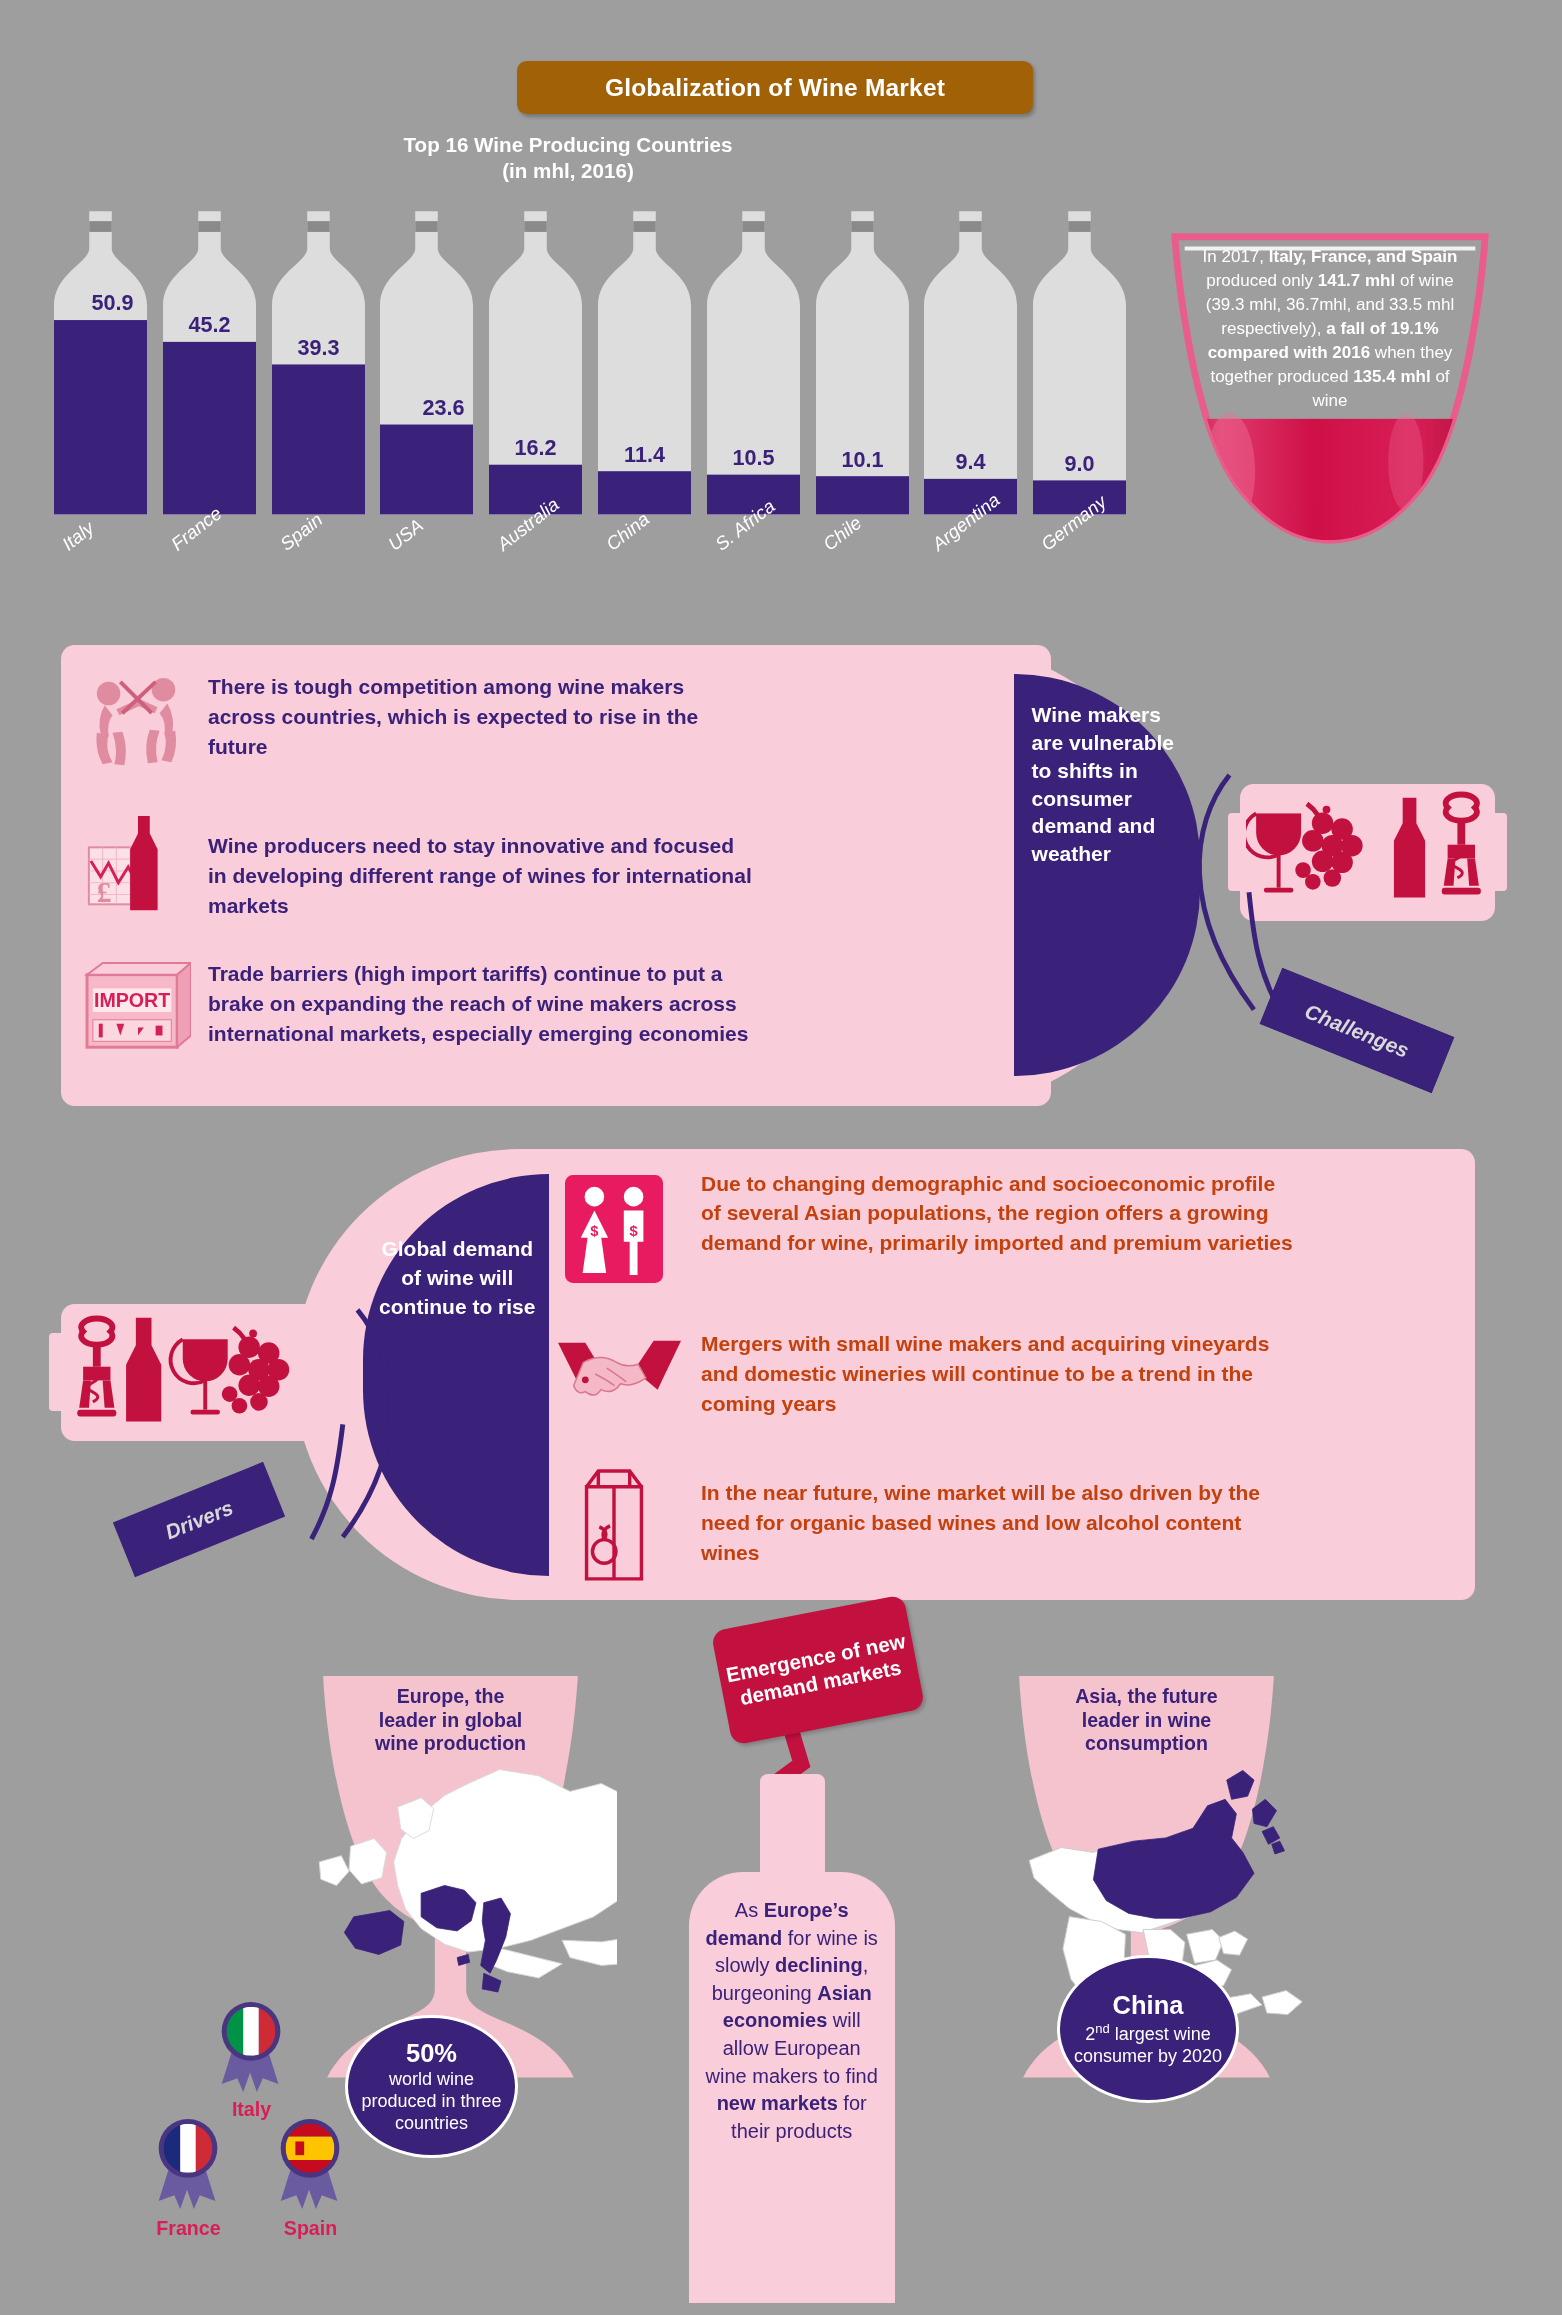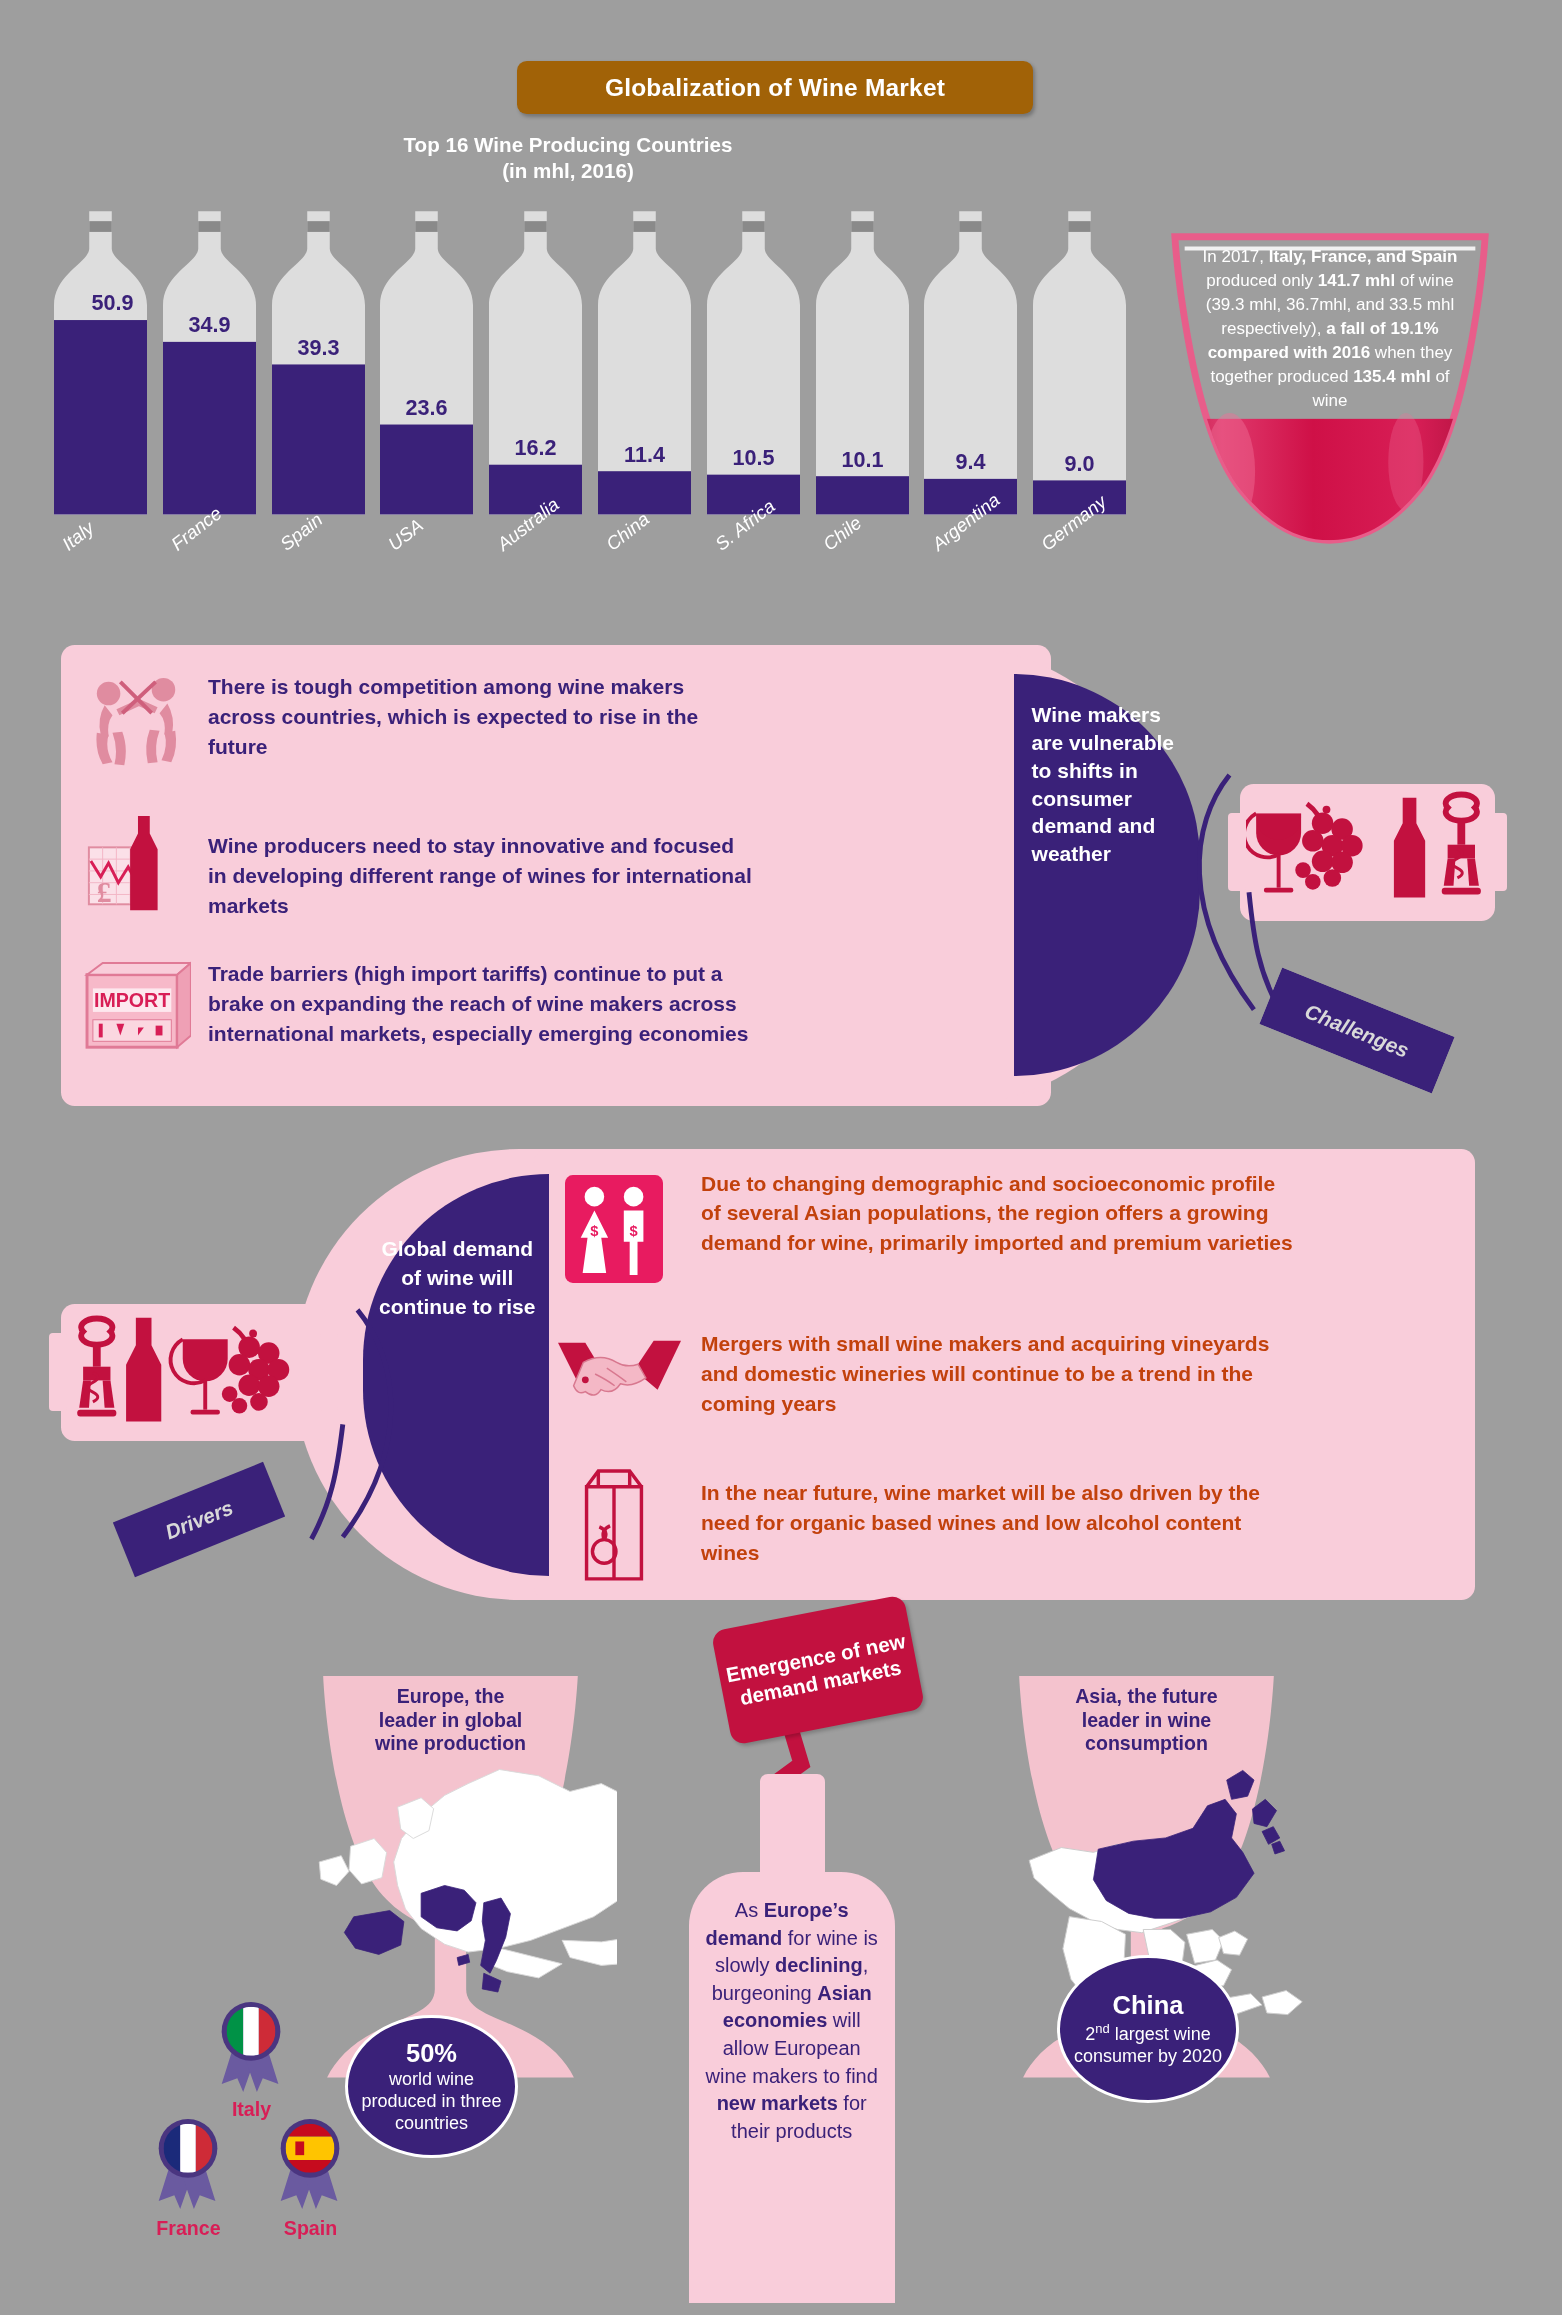--- a/index.html
+++ b/index.html
@@ -176,21 +176,21 @@
           <clipPath id="bclip1">
             <path d="M36,0 h23 v38 c0,14 36,26 36,58 V310 H0 V96 c0,-32 36,-44 36,-58 Z"></path>
           </clipPath>
         </defs>
         <path d="M36,0 h23 v38 c0,14 36,26 36,58 V310 H0 V96 c0,-32 36,-44 36,-58 Z" fill="#dddddd"></path>
         <rect x="36" y="10" width="23" height="11" fill="#8a8a8a"></rect>
         <g clip-path="url(#bclip1)">
           <rect x="0" y="133.30909090909088" width="95" height="176.69090909090912" fill="#3a2179"></rect>
         </g>
       </svg>
-      <div class="bar-value" style="top: 101px;">34.9</div>
+      <div class="bar-value" style="top: 101px;">45.2</div>
     </div>
     <div class="country-label" style="left: 113px; top: 327px;">France</div>
     <div class="bottle-col" style="left: 218px;">
       <svg width="93" height="314" viewBox="0 0 95 320" style="position: absolute; left: 0px; bottom: 0px;">
         <defs>
           <clipPath id="bclip2">
             <path d="M36,0 h23 v38 c0,14 36,26 36,58 V310 H0 V96 c0,-32 36,-44 36,-58 Z"></path>
           </clipPath>
         </defs>
         <path d="M36,0 h23 v38 c0,14 36,26 36,58 V310 H0 V96 c0,-32 36,-44 36,-58 Z" fill="#dddddd"></path>
@@ -208,21 +208,21 @@
           <clipPath id="bclip3">
             <path d="M36,0 h23 v38 c0,14 36,26 36,58 V310 H0 V96 c0,-32 36,-44 36,-58 Z"></path>
           </clipPath>
         </defs>
         <path d="M36,0 h23 v38 c0,14 36,26 36,58 V310 H0 V96 c0,-32 36,-44 36,-58 Z" fill="#dddddd"></path>
         <rect x="36" y="10" width="23" height="11" fill="#8a8a8a"></rect>
         <g clip-path="url(#bclip3)">
           <rect x="0" y="217.74545454545455" width="95" height="92.25454545454546" fill="#3a2179"></rect>
         </g>
       </svg>
-      <div class="bar-value" style="top: 184px;">23.6</div>
+      <div class="bar-value" style="top: 184px; margin-left: 17px;">23.6</div>
     </div>
     <div class="country-label" style="left: 330px; top: 327px;">USA</div>
     <div class="bottle-col" style="left: 435px;">
       <svg width="93" height="314" viewBox="0 0 95 320" style="position: absolute; left: 0px; bottom: 0px;">
         <defs>
           <clipPath id="bclip4">
             <path d="M36,0 h23 v38 c0,14 36,26 36,58 V310 H0 V96 c0,-32 36,-44 36,-58 Z"></path>
           </clipPath>
         </defs>
         <path d="M36,0 h23 v38 c0,14 36,26 36,58 V310 H0 V96 c0,-32 36,-44 36,-58 Z" fill="#dddddd"></path>

